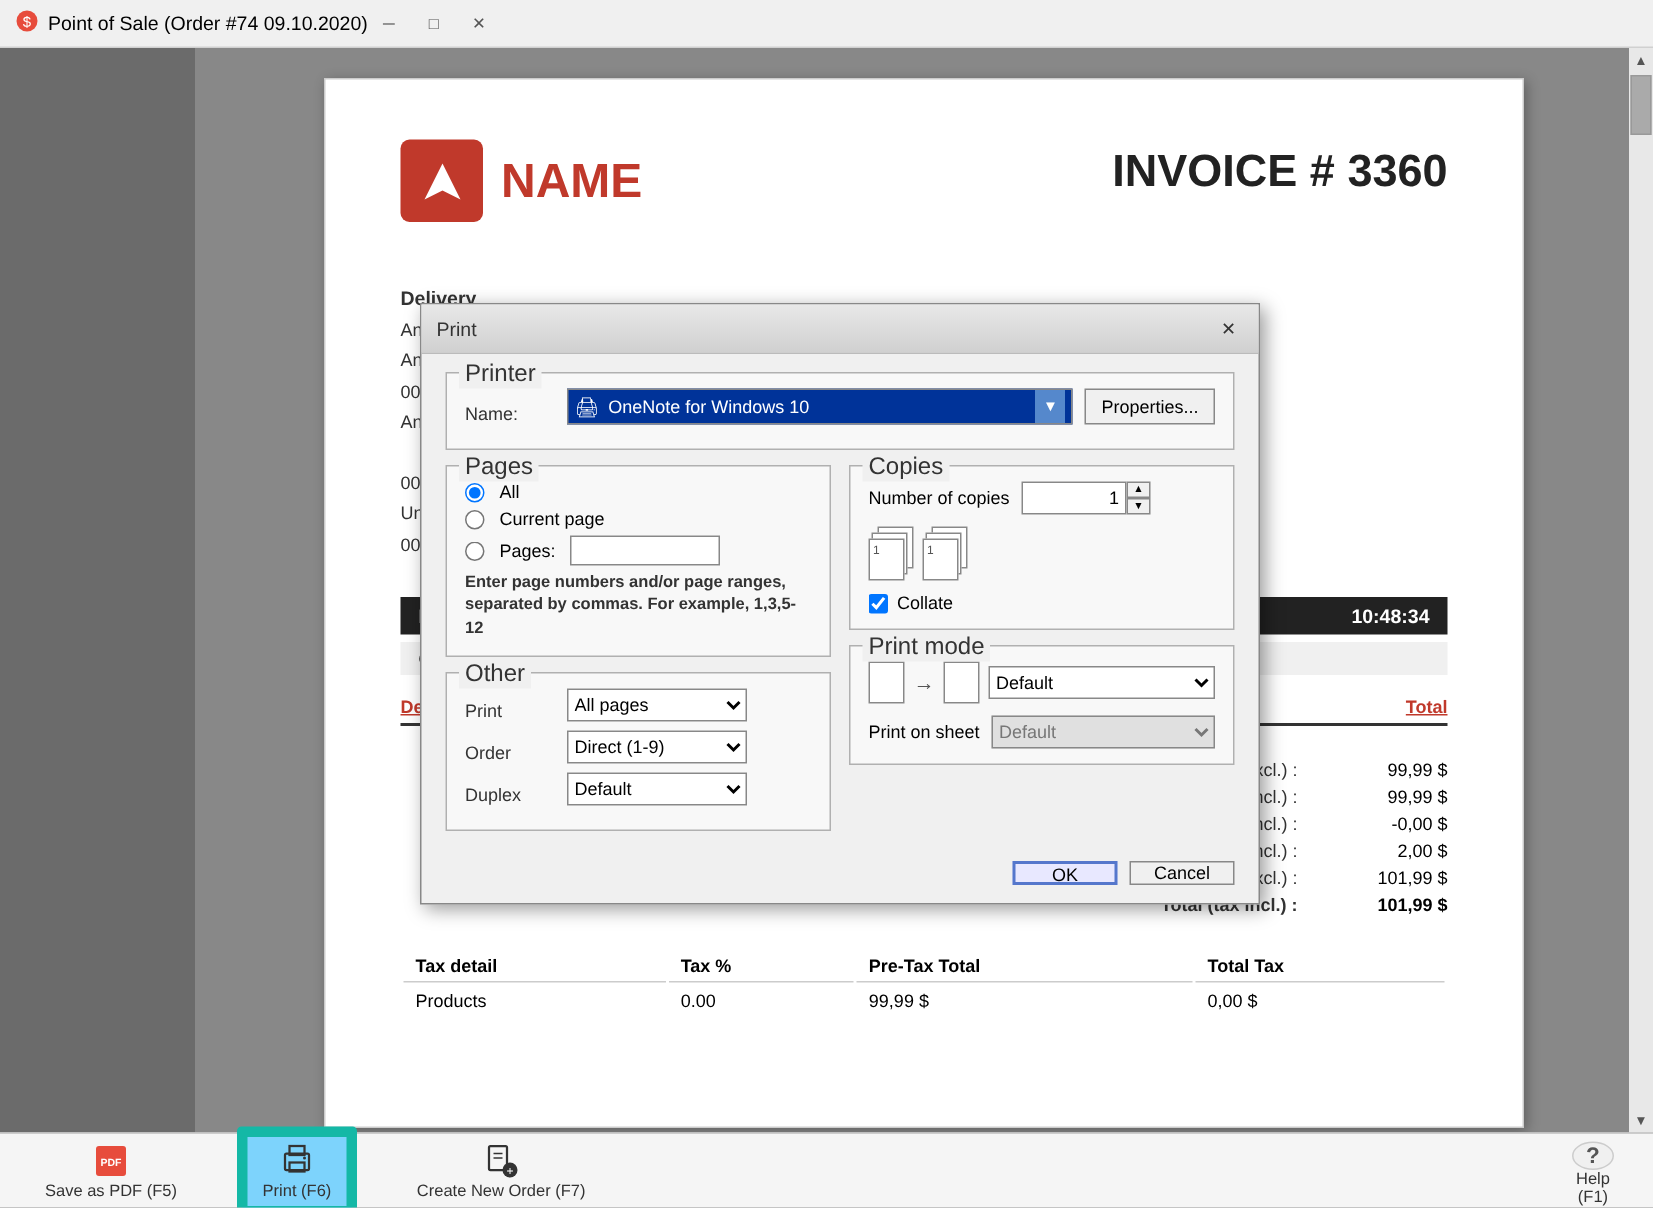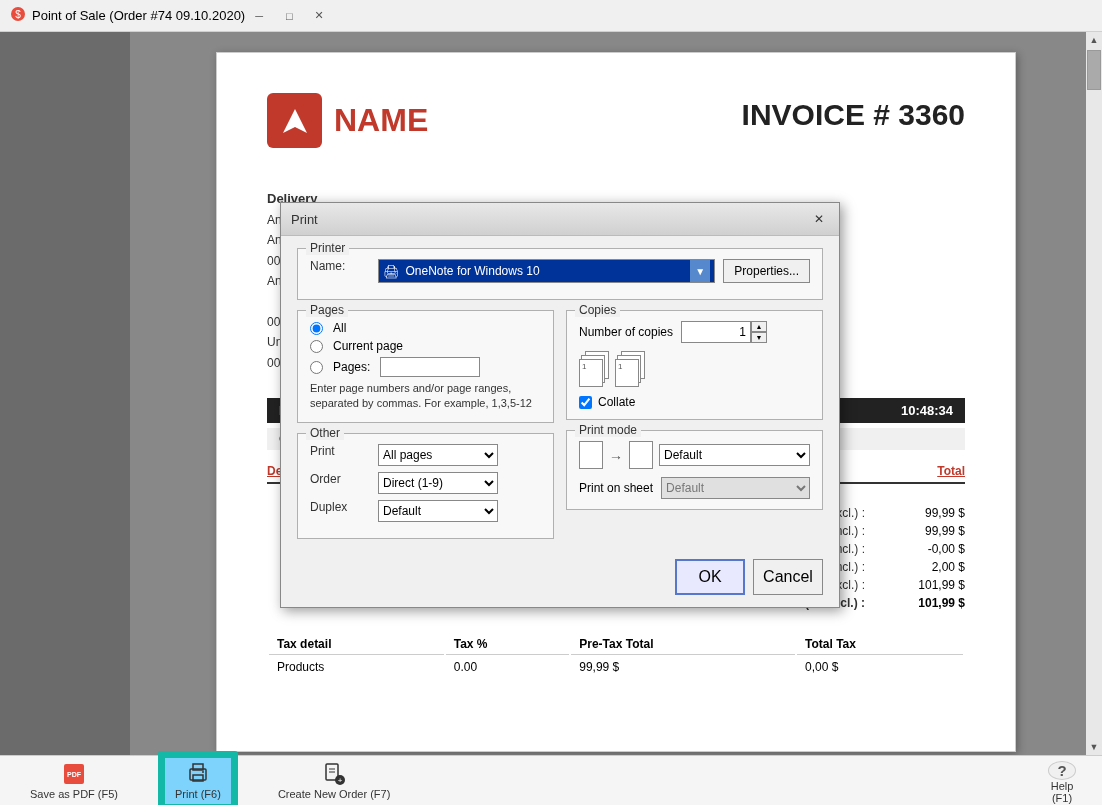--- a/index.html
+++ b/index.html
@@ -276,27 +276,27 @@
       padding: 10px 12px;
       margin-bottom: 10px;
       position: relative;
       background: #f8f8f8;
     }
     .section-label {
       position: absolute;
       top: -8px; left: 8px;
       background: #f0f0f0;
       padding: 0 4px;
-      font-size: 12px;
+      font-size: 16px;
       color: #333;
     }
 
     .form-row {
       display: flex;
-      align-items: flex-start;
+      align-items: flex-end;
       margin-bottom: 6px;
       gap: 8px;
     }
     .form-label {
       min-width: 60px;
       font-size: 12px;
       color: #333;
     }
     .printer-name-select {
       flex: 1;
@@ -458,27 +458,27 @@
     }
 
     
     .dialog-btns {
       display: flex;
       justify-content: flex-end;
       gap: 8px;
       margin-top: 10px;
     }
     .dlg-btn {
-      height: 36px;
+      height: 16px;
       min-width: 70px;
       padding: 0 0;
       background: #f0f0f0;
       border: 1px solid #888;
       cursor: pointer;
-      font-size: 16px;
+      font-size: 12px;
     }
     .dlg-btn.ok-btn {
       background: #e8e8ff;
       border: 2px solid #5577cc;
     }
   </style>
 </head>
 <body>
 
 <div id="titlebar">
@@ -630,21 +630,21 @@
             </div>
             <div class="radio-row">
               <input type="radio" name="pages" style="">
               <span>Current page</span>
             </div>
             <div class="radio-row">
               <input type="radio" name="pages" style="">
               <span>Pages:</span>
               <input type="text" class="pages-input" style="">
             </div>
-            <div class="pages-hint" style="white-space:pre-line;">Enter page numbers and/or page ranges,
+            <div class="pages-hint" style="white-space:pre-line;font-weight:bold;">Enter page numbers and/or page ranges,
 separated by commas. For example, 1,3,5-12</div>
           </div>
 
           <div class="section-group">
             <span class="section-label">Other</span>
             <div class="form-row">
               <span class="form-label">Print</span>
               <select class="select-field"><option>All pages</option><option>Odd pages</option><option>Even pages</option></select>
             </div>
             <div class="form-row">

